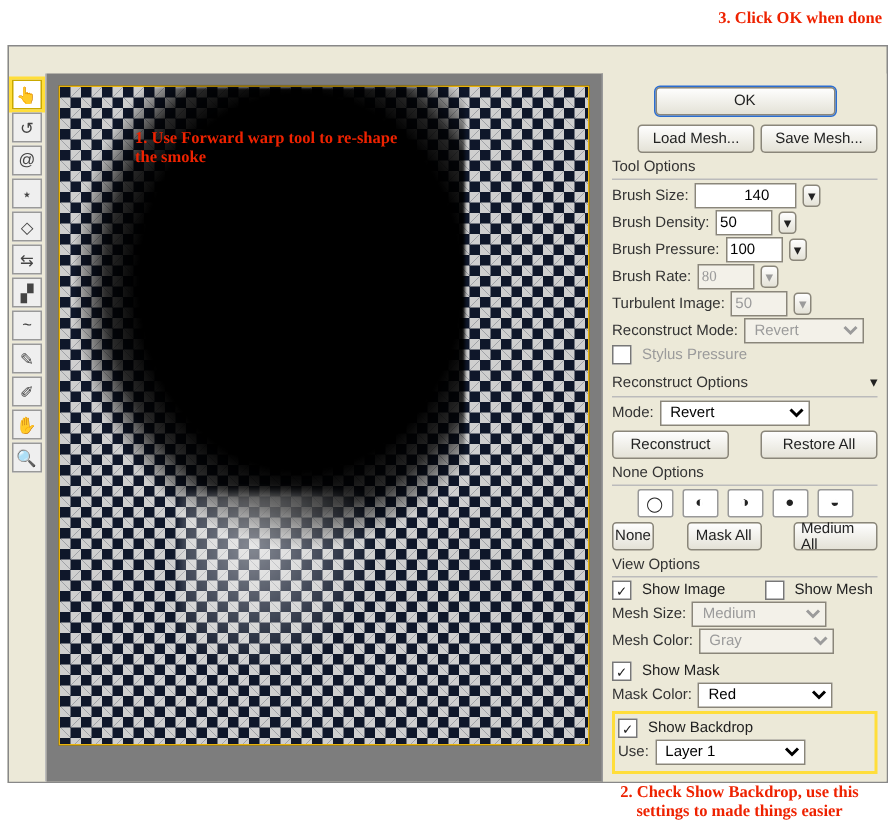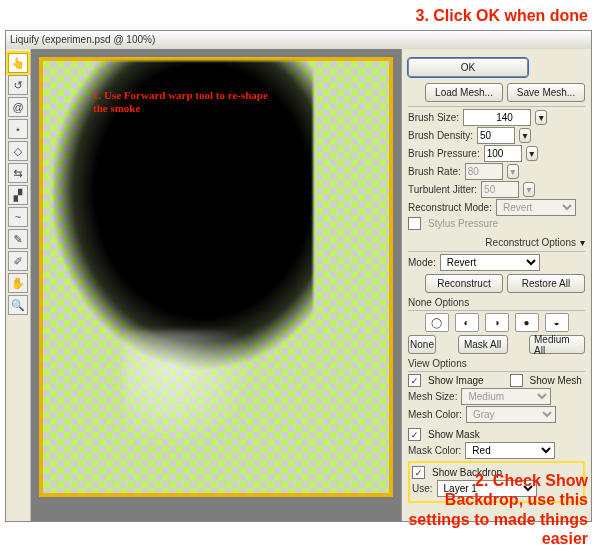--- a/index.html
+++ b/index.html
@@ -1,25 +1,25 @@
 <!DOCTYPE html>
 <html><head>
 <meta charset="utf-8">
 <style>
 html,body{margin:0;padding:0;font-family:Tahoma,Arial,sans-serif;font-size:10px;background:#fff}
 .stage{width:596px;height:552px;position:relative}
-.annot{position:absolute;color:#e20;font-family:Liberation Sans, sans-serif;font-size:16px;font-weight:bold;line-height:1.2}
+.annot{position:absolute;color:#e20;font-family:Liberation Serif, serif;font-size:11px;font-weight:bold;line-height:1.2}
 .window{position:absolute;left:5px;top:30px;width:585px;height:490px;background:#ece9d8;border:1px solid #888}
 .title-bar{height:18px;background:linear-gradient(#fff,#dcdad0);border-bottom:1px solid #aaa;padding:0 4px;color:#333;font-size:10px;line-height:18px}
 .body{position:absolute;left:0;top:18px;right:0;bottom:0;display:flex}
 .toolstrip{width:24px;background:#ece9d8;border-right:1px solid #bbb;padding-top:4px;display:flex;flex-direction:column;align-items:center;gap:2px}
 .tool{width:18px;height:18px;border:1px solid #999;background:#efefef;display:flex;align-items:center;justify-content:center;color:#444;font-size:11px}
 .tool.sel{background:#fff;outline:2px solid #ffde3a;border-color:#c9a900}
 .canvas-wrap{width:370px;background:#7d7d7d;position:relative;border-right:1px solid #999}
-.canvas{position:absolute;left:8px;top:8px;right:8px;bottom:24px;background:#bef264;border:4px solid #eab308}
+.canvas{position:absolute;left:8px;top:8px;right:8px;bottom:24px;background:#0f172a;border:1px solid #eab308}
 .checker{position:absolute;inset:0;
  background-image:linear-gradient(45deg,#cfcfcf 25%,transparent 25%),linear-gradient(-45deg,#cfcfcf 25%,transparent 25%),linear-gradient(45deg,transparent 75%,#cfcfcf 75%),linear-gradient(-45deg,transparent 75%,#cfcfcf 75%);
  background-size:14px 14px;background-position:0 0,0 7px,7px -7px,-7px 0}
 .smoke{position:absolute;left:10px;top:0;width:260px;height:330px;background:radial-gradient(ellipse 180px 210px at 150px 130px,#000 60%,rgba(0,0,0,.8) 72%,rgba(0,0,0,0) 85%);filter:blur(1px)}
 .wisp{position:absolute;left:80px;top:270px;width:160px;height:120px;background:radial-gradient(circle at 30% 30%,rgba(255,255,255,.5),rgba(255,255,255,0) 60%);filter:blur(3px)}
 .canvas-annot{position:absolute;left:50px;top:28px;color:#e20;font-family:"Comic Sans MS",cursive;font-size:11px;font-weight:bold;line-height:1.2;width:190px}
 .panel{flex:1;padding:5px 6px 4px 6px;overflow:hidden;background:#ece9d8;font-size:10px;color:#222}
 .btn{height:19px;border:1px solid #8a867a;background:linear-gradient(#fefefe,#e4e2d7);border-radius:3px;display:flex;align-items:center;justify-content:center;padding:0 4px;box-sizing:border-box}
 .btn.primary{outline:1px solid #2a6dd1}
 .row{display:flex;align-items:center;gap:4px;margin:1px 0}
@@ -28,30 +28,29 @@
 select,input[type=text]{border:1px solid #8a867a;background:#fff;font-size:10px;height:15px;padding:0 2px;font-family:inherit}
 select{height:17px}
 .sect{margin-top:4px}
 .sect-title{color:#333;margin:3px 0 2px 0}
 .sep{height:1px;background:#bbb;margin:1px 0 2px 0}
 .chk{width:11px;height:11px;border:1px solid #777;background:#fff;display:inline-flex;align-items:center;justify-content:center;font-size:9px;color:#222;margin-right:3px}
 .disabled{color:#9b9b9b}
 .disabled select,.disabled input{color:#9b9b9b;background:#f3f1e9}
 .mask-icn{width:22px;height:17px;border:1px solid #999;border-radius:2px;background:#fff;display:flex;align-items:center;justify-content:center;font-size:10px}
 .hl-box{border:2px solid #ffde3a;padding:2px 2px 3px 2px;margin-top:2px}
-.topbtns{display:flex;flex-direction:row;align-items:center;gap:4px;margin:4px 0 6px 0}
+.topbtns{display:flex;flex-direction:column;align-items:center;gap:4px;margin:4px 0 6px 0}
 </style>
 </head>
 <body>
 <div class="stage">
 
 <div class="annot" style="right:8px;top:6px">3. Click OK when done</div>
 
 <div class="window">
-  <div class="title-bar">Liquify (experimen.psd @ 100%)</div>
   <div class="body">
 
     <div class="toolstrip">
       <div class="tool sel">👆</div>
       <div class="tool">↺</div>
       <div class="tool">@</div>
       <div class="tool">⋆</div>
       <div class="tool">◇</div>
       <div class="tool">⇆</div>
       <div class="tool">▞</div>
@@ -74,67 +73,68 @@
     <div class="panel">
       <div class="topbtns">
         <div class="btn primary" style="width:120px">OK</div>
       </div>
       <div class="row" style="justify-content:flex-end">
         <div class="btn" style="width:78px">Load Mesh...</div>
         <div class="btn" style="width:78px">Save Mesh...</div>
       </div>
 
       <div class="sect">
+        <div class="sect-title">Tool Options</div>
         <div class="sep"></div>
         <div class="rrow">
               <span class="lbl">Brush Size:</span>
               <input type="text" style="width: 32px; padding-left: 32px;" value="140">
               <div class="btn" style="width:12px;height:15px">▾</div>
             </div>
         <div class="rrow">
               <span class="lbl">Brush Density:</span>
               <input type="text" style="width: 32px;" value="50">
               <div class="btn" style="width:12px;height:15px">▾</div>
             </div>
         <div class="rrow">
               <span class="lbl">Brush Pressure:</span>
               <input type="text" style="width: 32px;" value="100">
               <div class="btn" style="width:12px;height:15px">▾</div>
             </div>
         <div class="rrow disabled">
               <span class="lbl">Brush Rate:</span>
-              <input type="text" style="width: 32px;" value="80">
-              <div class="btn" style="width:12px;height:15px">▾</div>
-            </div>
-        <div class="rrow disabled">
-              <span class="lbl">Turbulent Jitter:</span>
+              <input type="text" style="width: 32px; font-family: Liberation Serif, serif;" value="80">
+              <div class="btn" style="width:12px;height:15px">▾</div>
+            </div>
+        <div class="rrow disabled">
+              <span class="lbl">Turbulent Image:</span>
               <input type="text" style="width: 32px;" value="50">
               <div class="btn" style="width:12px;height:15px">▾</div>
             </div>
         <div class="rrow disabled">
               <span class="lbl">Reconstruct Mode:</span>
               <select style="width:80px"><option>Revert</option></select>
             </div>
         <div class="row disabled">
               <span class="chk"></span>
               <span>Stylus Pressure</span>
             </div>
       </div>
 
       <div class="sect">
-        <div class="row" style="justify-content:flex-end">
+        <div class="row" style="justify-content:space-between">
               <span class="sect-title">Reconstruct Options</span>
               <span>▾</span>
             </div>
         <div class="sep"></div>
         <div class="rrow">
               <span class="lbl">Mode:</span>
               <select style="width:100px"><option>Revert</option></select>
             </div>
-        <div class="row" style="justify-content:flex-end;margin-top:3px">
+        <div class="row" style="justify-content:space-between;margin-top:3px">
           <div class="btn" style="width:78px">Reconstruct</div>
           <div class="btn" style="width:78px">Restore All</div>
         </div>
       </div>
 
       <div class="sect">
         <div class="sect-title">None Options</div>
         <div class="sep"></div>
         <div class="row" style="justify-content:center;gap:6px">
           <div class="mask-icn">◯</div>
@@ -188,15 +188,15 @@
                 <select style="width:100px"><option>Layer 1</option></select>
               </div>
 
         </div>
       </div>
 
     </div>
   </div>
 </div>
 
-<div class="annot" style="right:8px;bottom:4px;width:190px;text-align:right">2. Check Show Backdrop, use this settings to made things easier</div>
+<div class="annot" style="right:8px;bottom:4px;width:190px;text-align:center">2. Check Show Backdrop, use this settings to made things easier</div>
 
 </div>
 
 </body></html>

